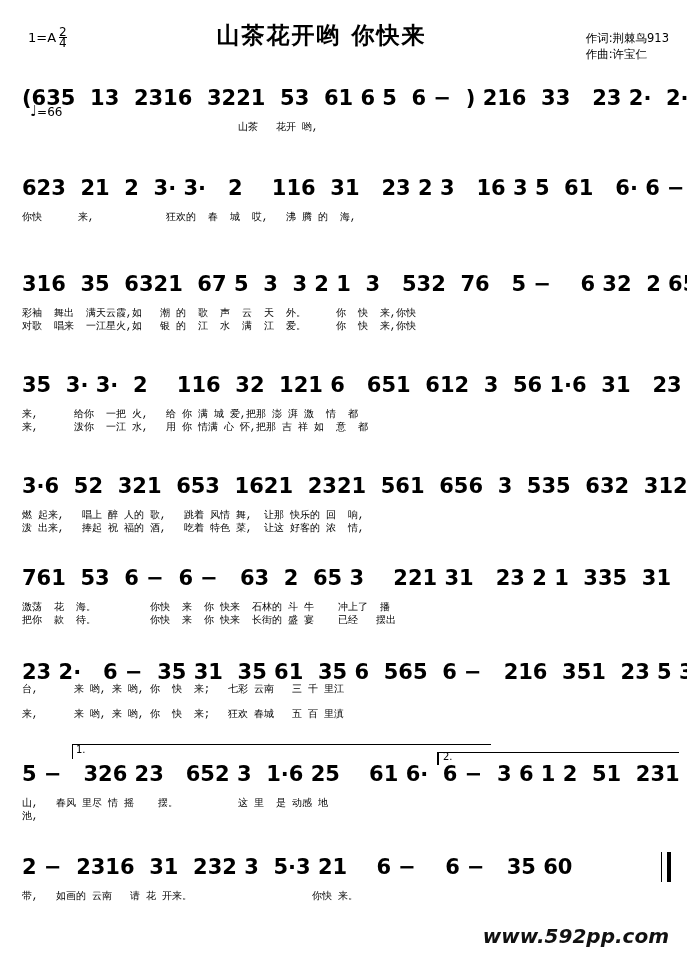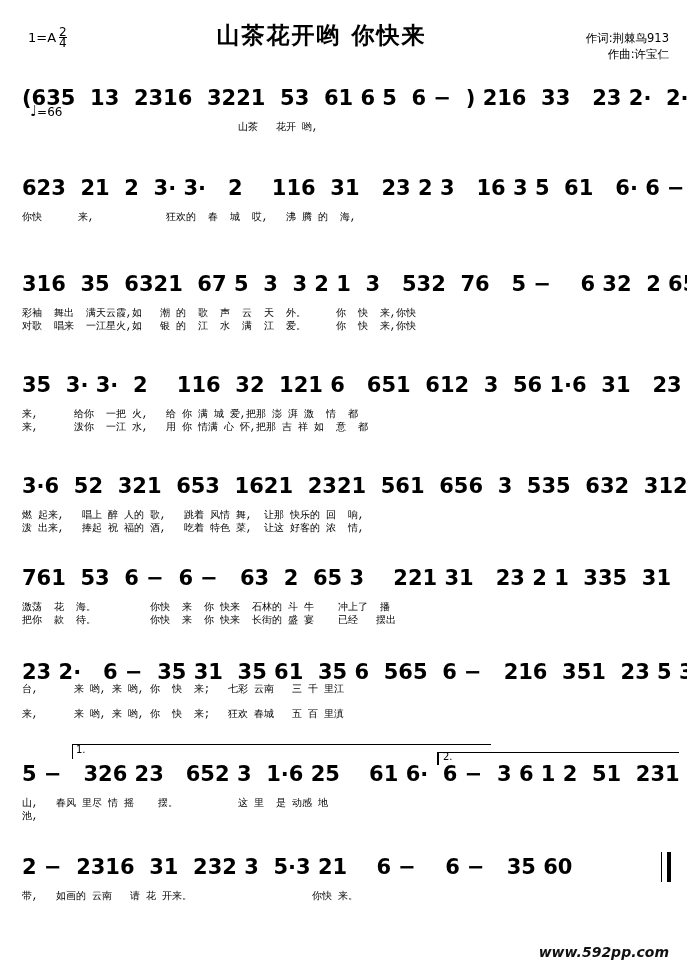--- a/index.html
+++ b/index.html
@@ -16,21 +16,21 @@
   
   .title{
     position:absolute;top:20px;left:0;width:643px;
     text-align:center;
     font-family:"DejaVu Sans", sans-serif;
     font-weight:bold;font-size:23px;letter-spacing:2px;
   }
   .credits{
     position:absolute;top:30px;right:18px;
     font-family:"DejaVu Sans", sans-serif;
-    font-size:11.5px;line-height:16px;text-align:right;
+    font-size:11.5px;line-height:16px;text-align:left;
   }
   .keysig{
     position:absolute;top:28px;left:28px;
     font-family:"DejaVu Sans", sans-serif;
     font-size:13px;
   }
   .keysig .frac{
     display:inline-block;vertical-align:middle;
     text-align:center;line-height:10px;font-size:12px;
     margin-left:3px;position:relative;top:-1px;
@@ -55,23 +55,23 @@
   }
   .lyric{
     position:absolute;left:22px;right:14px;
     font-family:Liberation Mono, monospace;
     font-size:10px;
     white-space:pre;
     color:#000;
   }
 
   .watermark{
-    position:absolute;right:18px;bottom:0;
+    position:absolute;right:18px;bottom:12px;
     font-family:"DejaVu Sans", sans-serif;
-    font-weight:bold;font-style:italic;font-size:14px;
+    font-weight:bold;font-style:italic;font-size:20px;
     color:#111;
   }
 </style>
 </head>
 <body>
 
 <div class="page">
 
   <div class="title">山茶花开哟  你快来</div>
 

